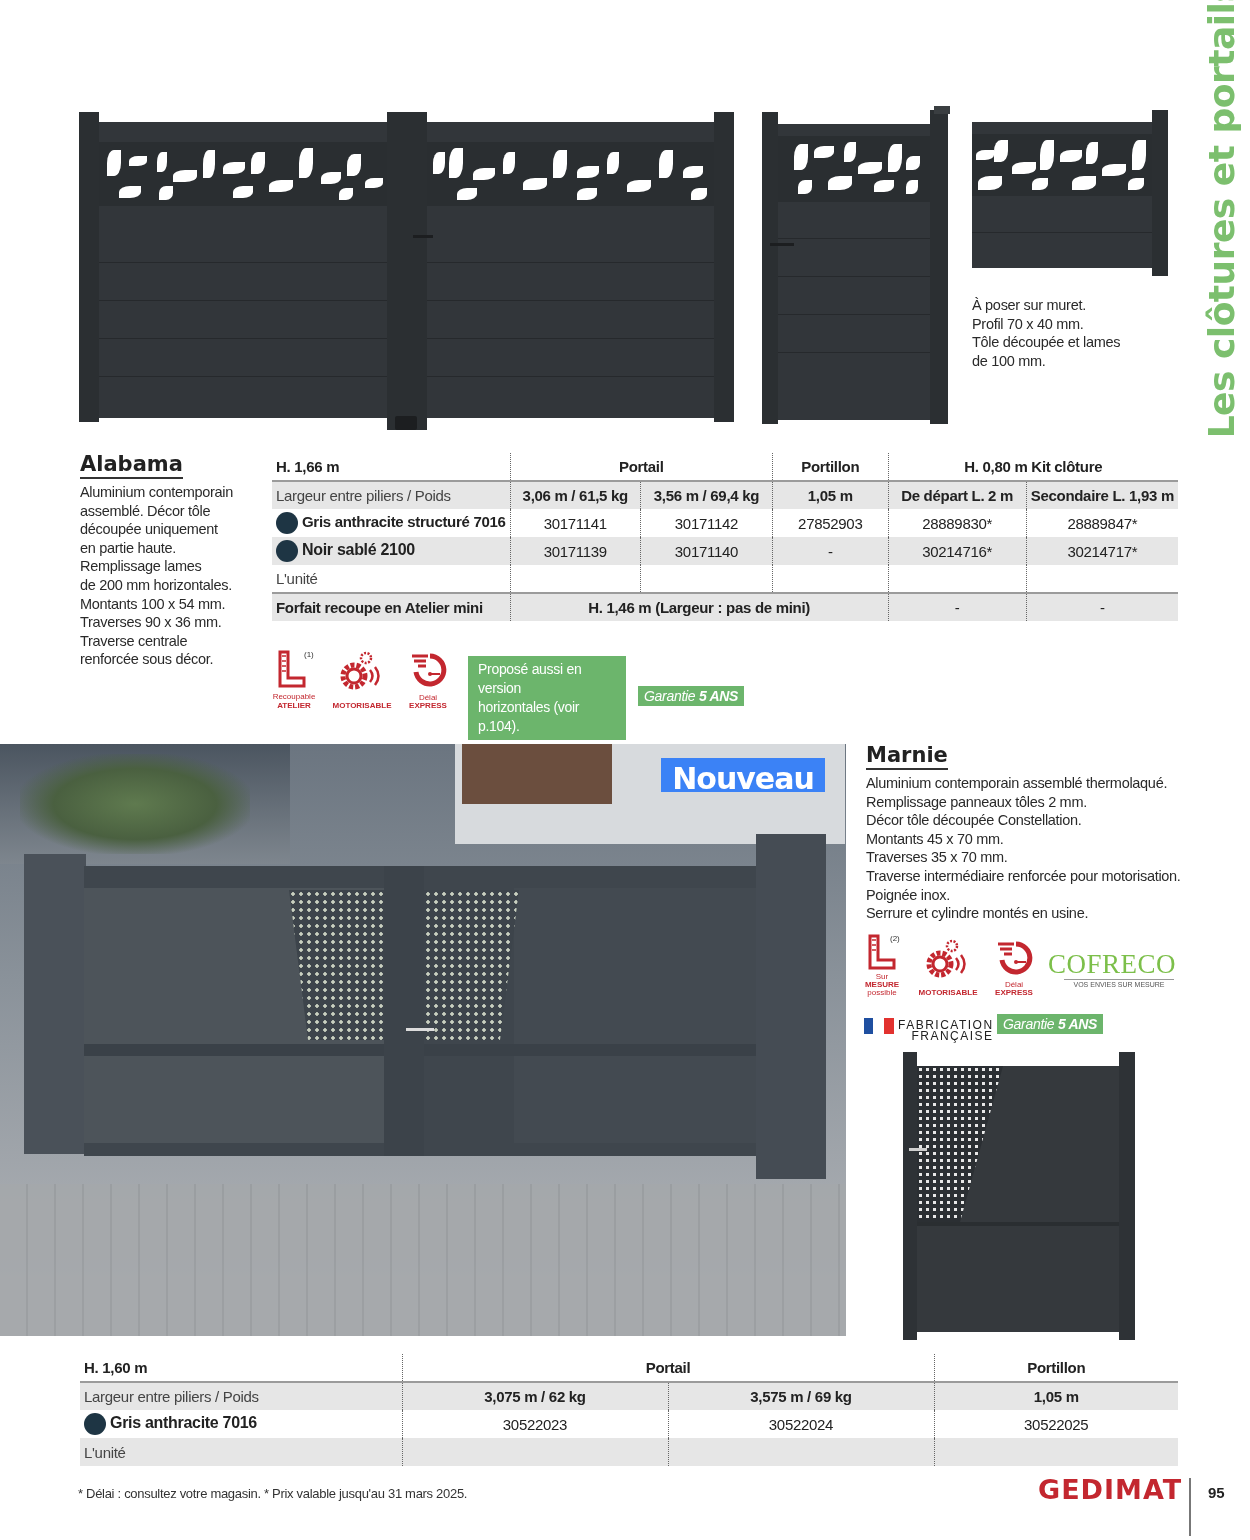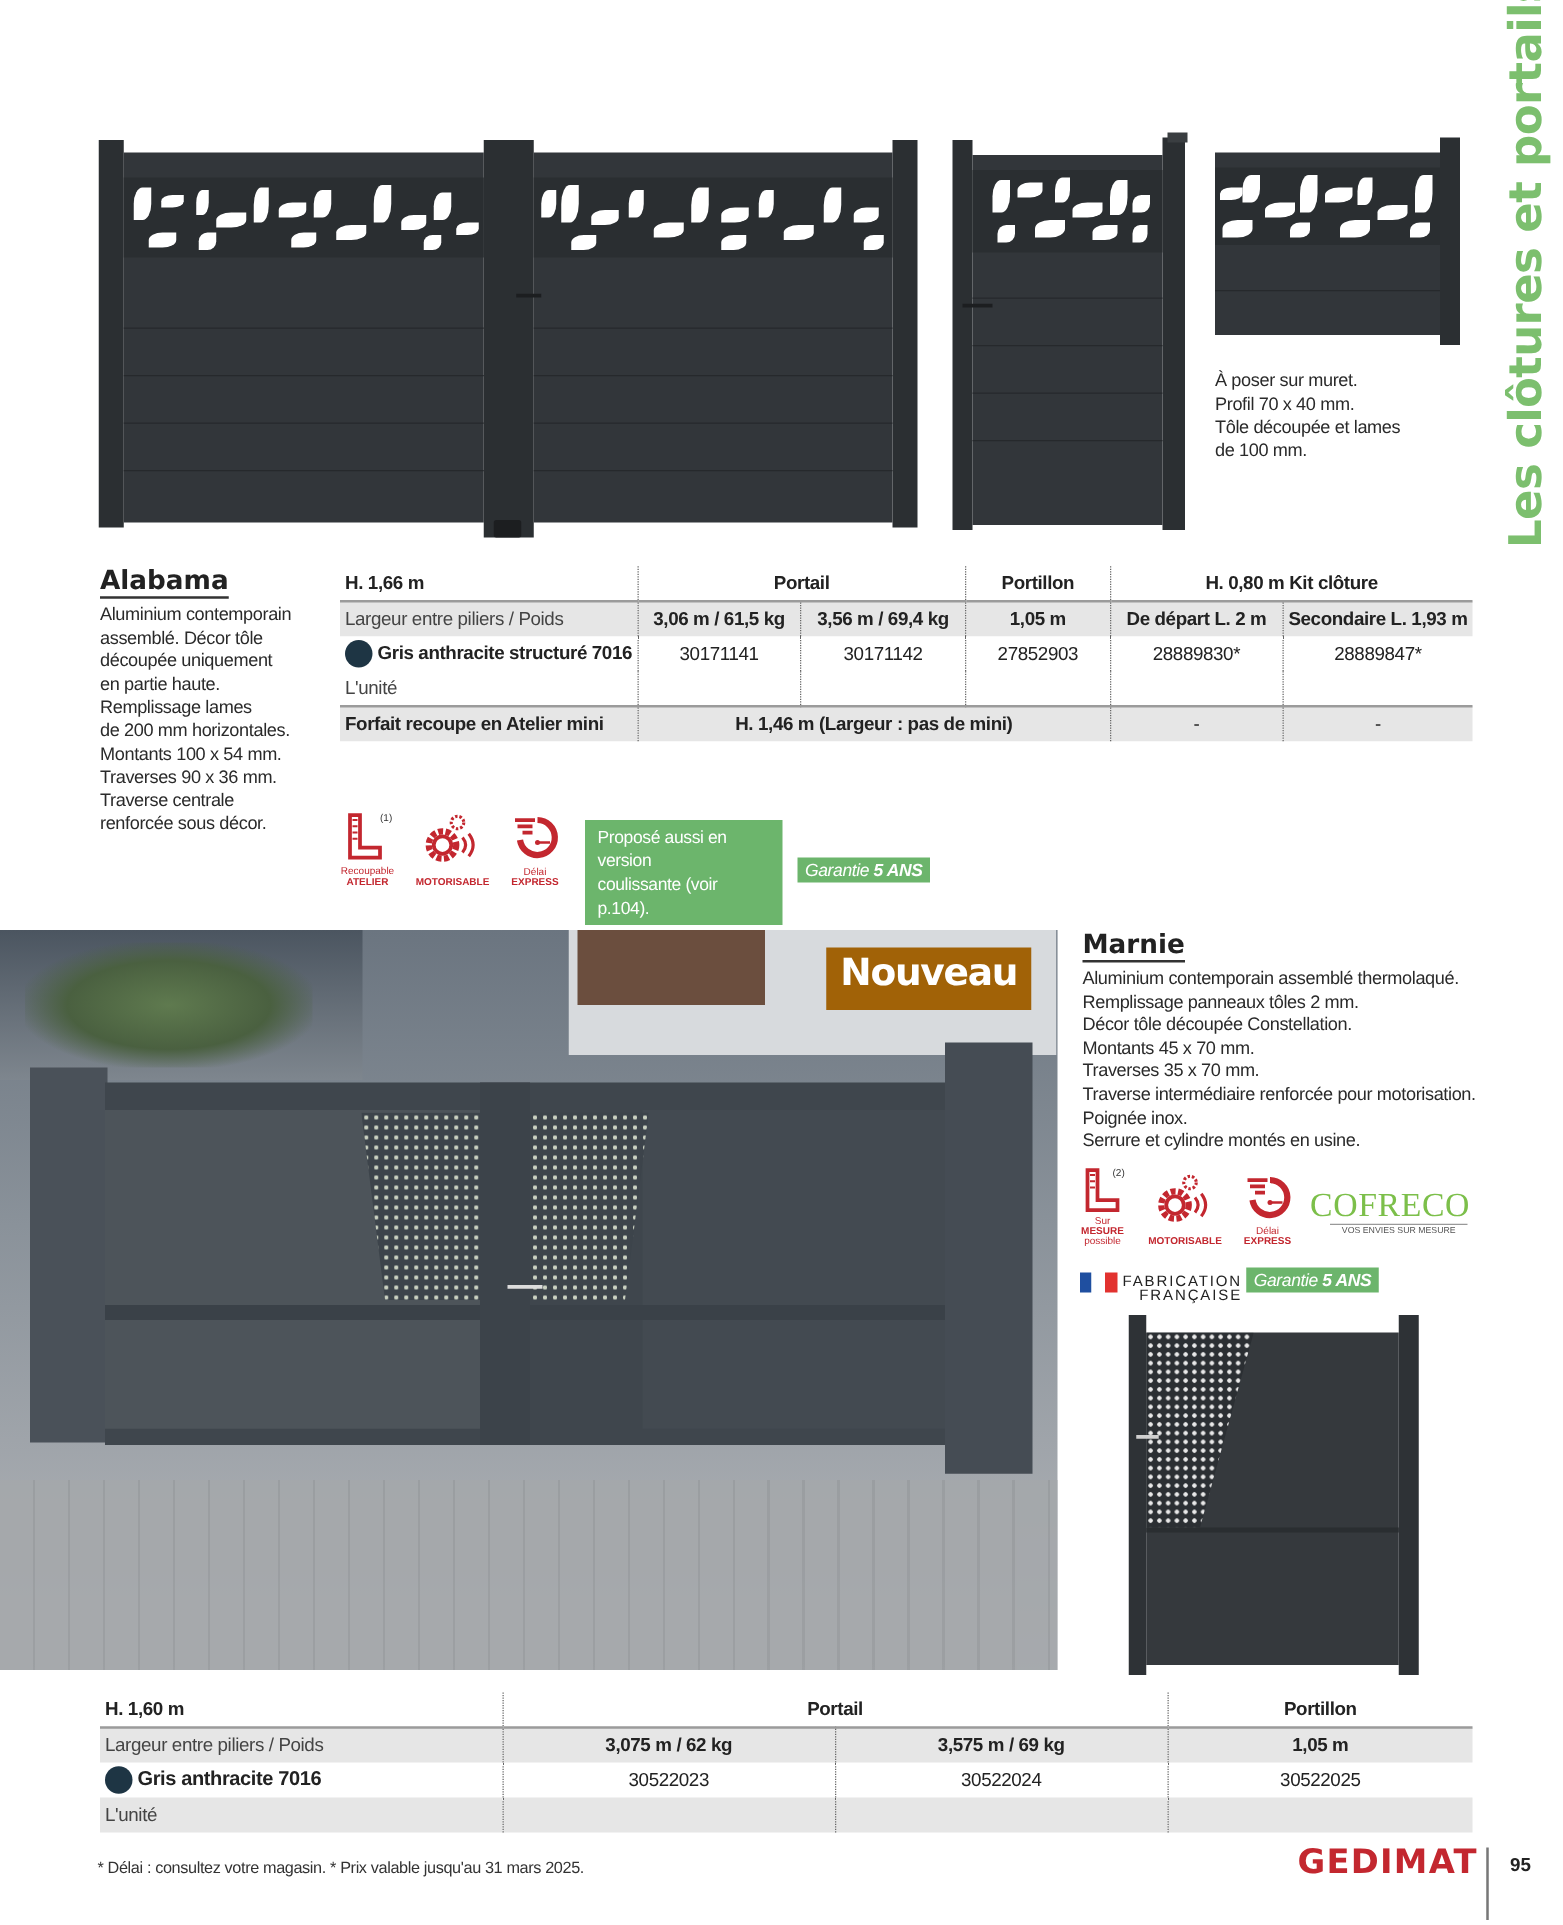--- a/index.html
+++ b/index.html
@@ -28,21 +28,21 @@
   table.spec tr.head td { font-weight: 700; border-bottom: 2px solid #9b9b9b; }
   table.spec td.dot-r { border-right: 1px dotted #666; }
   table.spec td.c { text-align: center; }
   table.spec td.b { font-weight: 700; }
   .swatch { display: inline-block; width: 22px; height: 22px; border-radius: 50%; background: #1e3544; vertical-align: middle; margin-right: 4px; }
   .icon-lbl { position: absolute; font-size: 8px; font-weight: 700; text-align: center; color: #c3272f; line-height: 9px; }
   .green-box { position: absolute; background: #6cb56c; color: #fff; font-size: 14px; line-height: 19px; padding: 4px 10px; }
   .garantie { position: absolute; background: #6cb56c; color: #fff; font-size: 14px; font-style: italic; padding: 2px 6px; }
   .garantie b { font-weight: 700; text-align: right; }
 
-  .nouveau { position: absolute; left: 661px; top: 758px; width: 164px; height: 50px; background: #a16207; color: #fff; font-size: 30px; font-weight: 700; text-align: center; line-height: 42px; font-family: "DejaVu Sans", sans-serif; letter-spacing: -1px; }
+  .nouveau { position: absolute; left: 661px; top: 758px; width: 164px; height: 34px; background: #3b82f6; color: #fff; font-size: 30px; font-weight: 700; text-align: center; line-height: 42px; font-family: "DejaVu Sans", sans-serif; letter-spacing: -1px; }
 
   .footer-note { position: absolute; left: 78px; top: 1486px; font-size: 13px; color: #333; }
   .gedimat { position: absolute; left: 1038px; top: 1474px; font-size: 27px; font-weight: 700; color: #c3272f; font-family: "DejaVu Sans", sans-serif; letter-spacing: 1px; }
   .page-sep { position: absolute; left: 1189px; top: 1478px; width: 2px; height: 58px; background: #777; }
   .page-num { position: absolute; left: 1208px; top: 1484px; font-size: 15px; font-weight: 700; color: #222; }
 </style>
 </head>
 <body>
 
 <div class="side-title">
@@ -199,20 +199,28 @@
     <td class="c b">Secondaire L. 1,93 m</td>
   </tr>
   <tr>
     <td class="dot-r b"><span class="swatch"></span><span>Gris anthracite structuré 7016</span></td>
     <td class="c dot-r">30171141</td>
     <td class="c dot-r">30171142</td>
     <td class="c dot-r">27852903</td>
     <td class="c dot-r">28889830*</td>
     <td class="c">28889847*</td>
   </tr>
+  <tr class="gray">
+    <td class="dot-r b" style="font-size:16px"><span class="swatch"></span><span>Noir sablé 2100</span></td>
+    <td class="c dot-r">30171139</td>
+    <td class="c dot-r">30171140</td>
+    <td class="c dot-r">-</td>
+    <td class="c dot-r">30214716*</td>
+    <td class="c">30214717*</td>
+  </tr>
   <tr style="border-bottom:2px solid #9b9b9b;">
     <td class="dot-r" style="color:#444">L'unité</td>
     <td class="dot-r"></td>
         <td class="dot-r"></td>
         <td class="dot-r"></td>
         <td class="dot-r"></td>
         <td></td>
   </tr>
   <tr class="gray">
     <td class="dot-r b">Forfait recoupe en Atelier mini</td>
@@ -246,21 +254,21 @@
       <path d="M4 6 h16 M6 11 h12 M10 16 h8" stroke="#c3272f" stroke-width="3"></path>
       <path d="M22 6 a14 14 0 1 1 -14 16" fill="none" stroke="#c3272f" stroke-width="5"></path>
       <path d="M22 24 h10" stroke="#c3272f" stroke-width="2"></path>
       <circle cx="22" cy="24" r="2" fill="#c3272f"></circle>
     </svg>
   <div class="icon-lbl" style="left:0;top:43px;width:40px;font-weight:400">Délai</div>
   <div class="icon-lbl" style="left:0;top:51px;width:40px;">EXPRESS</div>
 </div>
 <div class="green-box cond" style="left:468px;top:656px;width:158px;">
   <div>Proposé aussi en version</div>
-  <div>coulissante (voir p.104).</div>
+  <div>horizontales (voir p.104).</div>
 </div>
 <div class="garantie cond" style="left:638px;top:686px;">
   <span>Garantie</span> <b>5 ANS</b>
 </div>
 
 <div class="abs" style="left:0;top:744px;width:846px;height:592px;overflow:hidden;background:linear-gradient(#6b7580 0%, #8a929a 40%, #a7abb0 80%, #b9bcbf 100%);">
 
   <div style="position:absolute;left:455px;top:0;width:390px;height:100px;background:#d7dadd;"></div>
   <div style="position:absolute;left:462px;top:0;width:150px;height:60px;background:#6b4e3e;"></div>
   <div style="position:absolute;left:0;top:0;width:290px;height:120px;background:linear-gradient(#4b5560,#7e868e);"></div>

